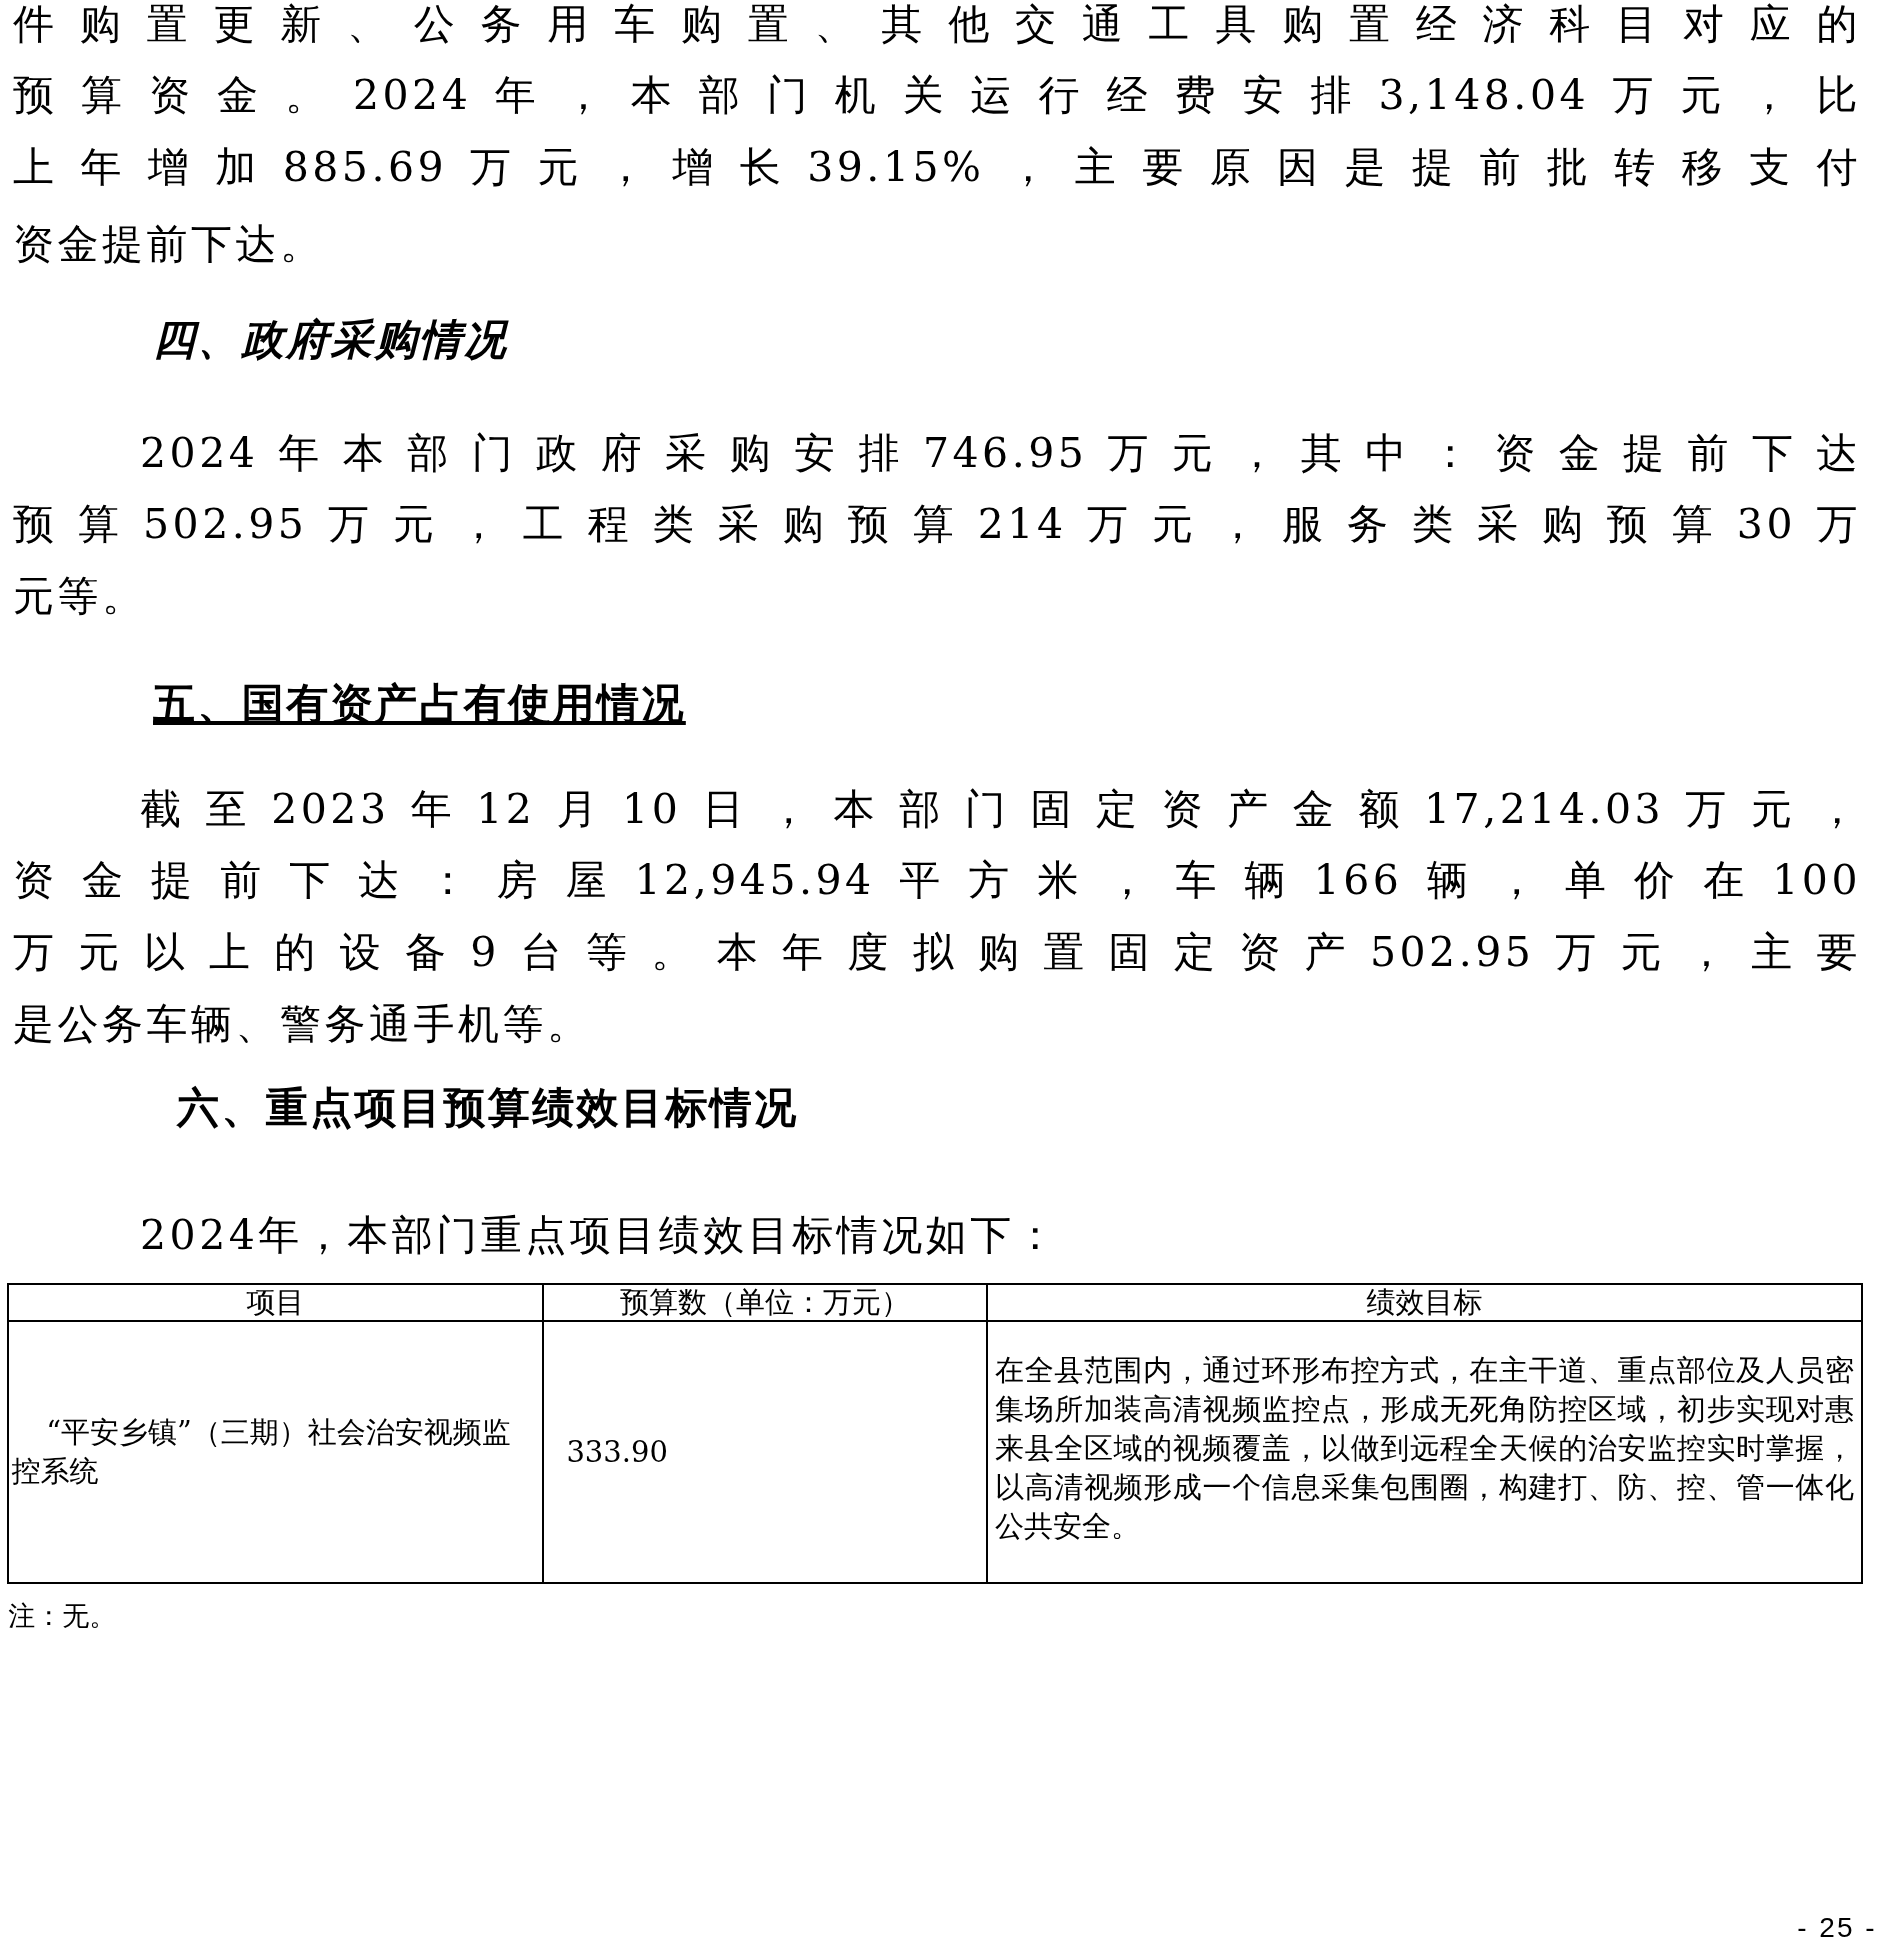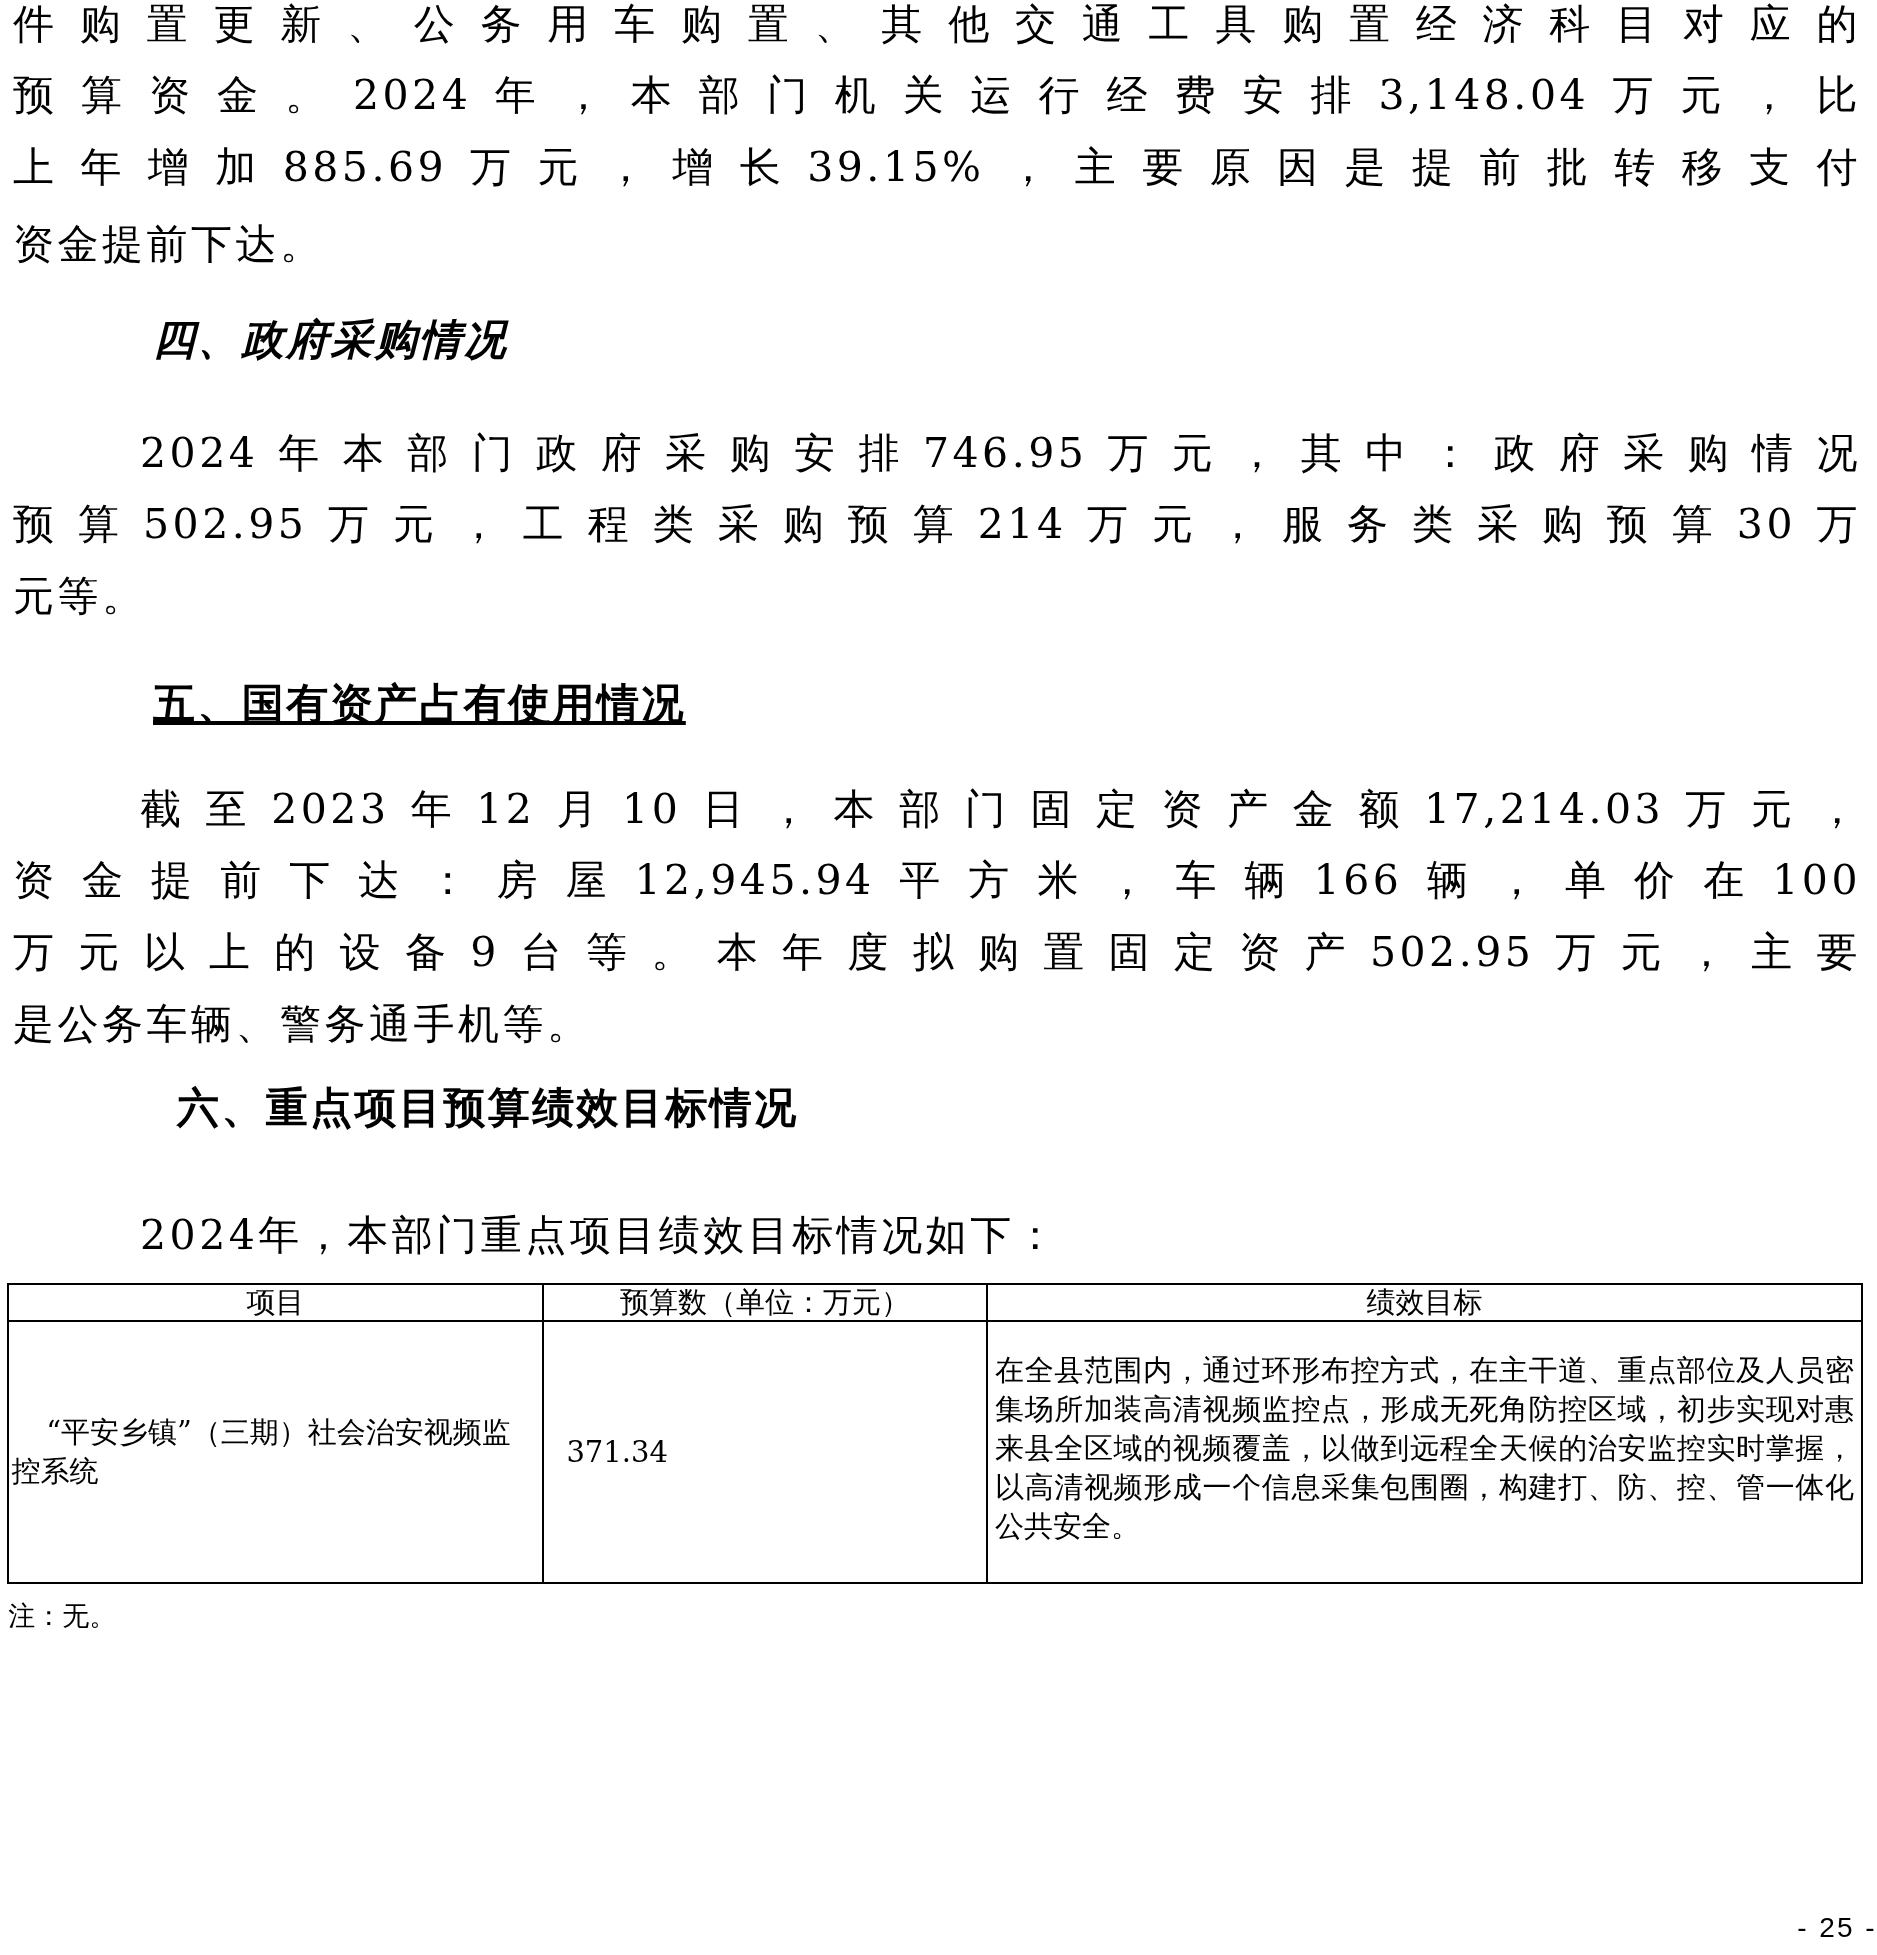--- a/index.html
+++ b/index.html
@@ -43,21 +43,21 @@
 </style>
 </head>
 <body>
 
 <div class="line" style="top:-2.4px;">件购置更新、公务用车购置、其他交通工具购置经济科目对应的</div>
 <div class="line" style="top:69px;">预算资金。2024年，本部门机关运行经费安排3,148.04万元，比</div>
 <div class="line" style="top:141px;">上年增加885.69万元，增长39.15%，主要原因是提前批转移支付</div>
 <div class="line last" style="top:218px;">资金提前下达。</div>
 
 <div class="heading" style="top:313px;font-style:italic;">四、政府采购情况</div>
-<div class="line indent" style="top:427px;">2024年本部门政府采购安排746.95万元，其中：政府采购情况</div>
+<div class="line indent" style="top:427px;">2024年本部门政府采购安排746.95万元，其中：资金提前下达</div>
 <div class="line" style="top:498px;">预算502.95万元，工程类采购预算214万元，服务类采购预算30万</div>
 <div class="line last" style="top:570px;">元等。</div>
 
 <div class="heading" style="top:677px;text-decoration:underline;">五、国有资产占有使用情况</div>
 <div class="line indent" style="top:783px;">截至2023年12月10日，本部门固定资产金额17,214.03万元，</div>
 <div class="line" style="top:854px;">资金提前下达：房屋12,945.94平方米，车辆166辆，单价在100</div>
 <div class="line" style="top:926px;">万元以上的设备9台等。本年度拟购置固定资产502.95万元，主要</div>
 <div class="line last" style="top:998px;">是公务车辆、警务通手机等。</div>
 
 <div class="heading" style="top:1081px;margin-left:24px;">六、重点项目预算绩效目标情况</div>
@@ -72,21 +72,21 @@
   <thead>
     <tr>
       <th>项目</th>
       <th>预算数（单位：万元）</th>
       <th>绩效目标</th>
     </tr>
   </thead>
   <tbody>
     <tr style="height:262px;">
       <td class="proj">“平安乡镇”（三期）社会治安视频监控系统</td>
-      <td class="budget">371.34</td>
+      <td class="budget">333.90</td>
       <td class="goal">在全县范围内，通过环形布控方式，在主干道、重点部位及人员密集场所加装高清视频监控点，形成无死角防控区域，初步实现对惠来县全区域的视频覆盖，以做到远程全天候的治安监控实时掌握，以高清视频形成一个信息采集包围圈，构建打、防、控、管一体化公共安全。</td>
     </tr>
   </tbody>
 </table>
 
 <div class="note">注：无。</div>
 
 <div class="page-num">- 25 -</div>
 
 

